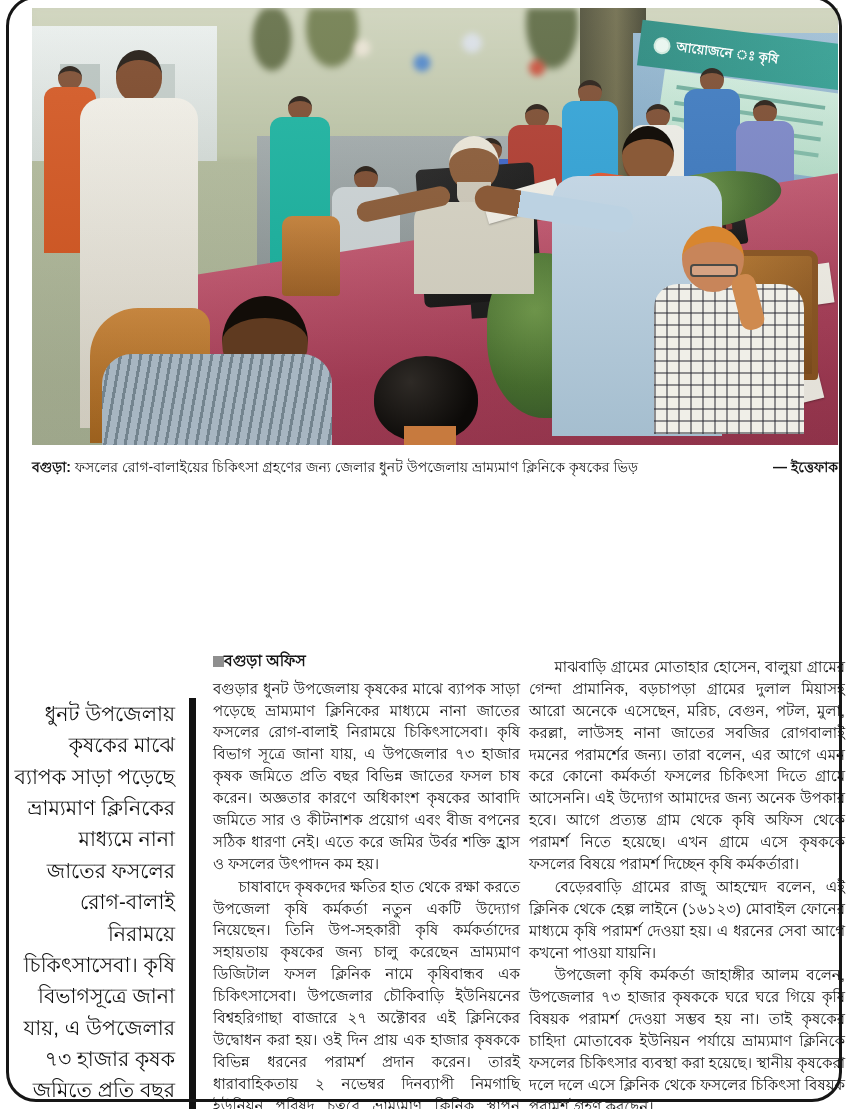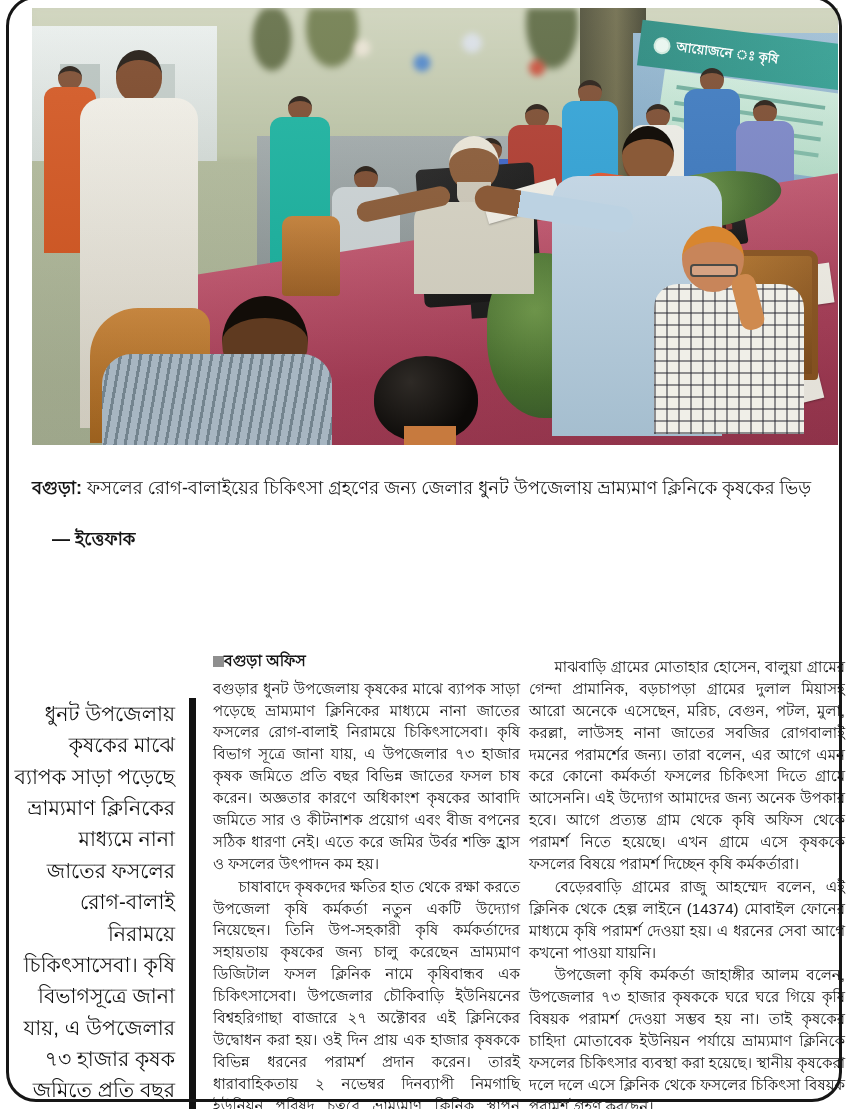--- a/index.html
+++ b/index.html
@@ -135,24 +135,24 @@
       repeating-linear-gradient(90deg,rgba(40,40,50,.5) 0 2px,transparent 2px 12px),
       #f0efe8; }
   .chair { position:absolute; background:linear-gradient(180deg,#c8833a,#9c5f23); border-radius:10px 10px 4px 4px; }
   .chair.c1 { left:250px; top:208px; width:58px; height:80px; }
   .chair.c2 { left:694px; top:242px; width:92px; height:130px; border:6px solid #8a5420;
     background:linear-gradient(135deg,#b5772f,#7e4c1c); }
   .chair.c3 { left:58px; top:300px; width:120px; height:135px; border-radius:48px 18px 0 0;
     background:linear-gradient(180deg,#cf8a3e,#a5661f); }
   .ph-tone { position:absolute; inset:0; background:linear-gradient(180deg,rgba(255,255,255,.10),rgba(40,30,20,.08) 85%); }
   
-  .caption-row { position:absolute; left:32px; top:474px; width:806px; display:flex;
-    justify-content:space-between; font-size:18px; z-index:10;flex-direction:column; }
+  .caption-row { position:absolute; left:32px; top:456px; width:806px; display:flex;
+    justify-content:space-between; font-size:14px; z-index:10; }
   .caption b { font-weight:bold; }
-  .credit { font-weight:bold; white-space:nowrap; padding-left:20px;margin-top:20px; }
+  .credit { font-weight:bold; white-space:nowrap; padding-left:20px; }
   
   .headline { position:absolute; left:20px; top:487px; width:810px; margin:0; text-align:center;
     font-size:56px; line-height:1.24; font-weight:bold; color:#0d0d0d; z-index:10;
     font-family:"Liberation Serif","DejaVu Serif",serif; letter-spacing:-1px; }
   
   .pullquote { position:absolute; left:14px; top:698px; width:182px; padding-right:14px;
     border-right:7px solid #111; text-align:right; font-size:20.5px; line-height:1.53;
     color:#111; z-index:10; }
   .col { position:absolute; font-size:15px; line-height:1.46; text-align:justify; z-index:10; }
   .col p { margin:0 0 1px 0; }
@@ -286,17 +286,17 @@
     <span class="sq"></span>
     <span>বগুড়া অফিস</span>
   </div>
   <p>বগুড়ার ধুনট উপজেলায় কৃষকের মাঝে ব্যাপক সাড়া পড়েছে ভ্রাম্যমাণ ক্লিনিকের মাধ্যমে নানা জাতের ফসলের রোগ-বালাই নিরাময়ে চিকিৎসাসেবা। কৃষি বিভাগ সূত্রে জানা যায়, এ উপজেলার ৭৩ হাজার কৃষক জমিতে প্রতি বছর বিভিন্ন জাতের ফসল চাষ করেন। অজ্ঞতার কারণে অধিকাংশ কৃষকের আবাদি জমিতে সার ও কীটনাশক প্রয়োগ এবং বীজ বপনের সঠিক ধারণা নেই। এতে করে জমির উর্বর শক্তি হ্রাস ও ফসলের উৎপাদন কম হয়।</p>
   <p class="ind">চাষাবাদে কৃষকদের ক্ষতির হাত থেকে রক্ষা করতে উপজেলা কৃষি কর্মকর্তা নতুন একটি উদ্যোগ নিয়েছেন। তিনি উপ-সহকারী কৃষি কর্মকর্তাদের সহায়তায় কৃষকের জন্য চালু করেছেন ভ্রাম্যমাণ ডিজিটাল ফসল ক্লিনিক নামে কৃষিবান্ধব এক চিকিৎসাসেবা। উপজেলার চৌকিবাড়ি ইউনিয়নের বিশ্বহরিগাছা বাজারে ২৭ অক্টোবর এই ক্লিনিকের উদ্বোধন করা হয়। ওই দিন প্রায় এক হাজার কৃষককে বিভিন্ন ধরনের পরামর্শ প্রদান করেন। তারই ধারাবাহিকতায় ২ নভেম্বর দিনব্যাপী নিমগাছি ইউনিয়ন পরিষদ চত্বরে ভ্রাম্যমাণ ক্লিনিক স্থাপন করেন। সেখানে প্রায় দেড় হাজার কৃষককে কৃষি বিষয়ক পরামর্শ ও ব্যবস্থাপত্র প্রদান করেন।</p>
 
 </div>
 
 <div class="col right">
   <p class="ind">মাঝবাড়ি গ্রামের মোতাহার হোসেন, বালুয়া গ্রামের গেন্দা প্রামানিক, বড়চাপড়া গ্রামের দুলাল মিয়াসহ আরো অনেকে এসেছেন, মরিচ, বেগুন, পটল, মুলা, করল্লা, লাউসহ নানা জাতের সবজির রোগবালাই দমনের পরামর্শের জন্য। তারা বলেন, এর আগে এমন করে কোনো কর্মকর্তা ফসলের চিকিৎসা দিতে গ্রামে আসেননি। এই উদ্যোগ আমাদের জন্য অনেক উপকার হবে। আগে প্রত্যন্ত গ্রাম থেকে কৃষি অফিস থেকে পরামর্শ নিতে হয়েছে। এখন গ্রামে এসে কৃষককে ফসলের বিষয়ে পরামর্শ দিচ্ছেন কৃষি কর্মকর্তারা।</p>
-  <p class="ind">বেড়েরবাড়ি গ্রামের রাজু আহম্মেদ বলেন, এই ক্লিনিক থেকে হেল্প লাইনে (14374) মোবাইল ফোনের মাধ্যমে কৃষি পরামর্শ দেওয়া হয়। এ ধরনের সেবা আগে কখনো পাওয়া যায়নি।</p>
+  <p class="ind">বেড়েরবাড়ি গ্রামের রাজু আহম্মেদ বলেন, এই ক্লিনিক থেকে হেল্প লাইনে (১৬১২৩) মোবাইল ফোনের মাধ্যমে কৃষি পরামর্শ দেওয়া হয়। এ ধরনের সেবা আগে কখনো পাওয়া যায়নি।</p>
   <p class="ind">উপজেলা কৃষি কর্মকর্তা জাহাঙ্গীর আলম বলেন, উপজেলার ৭৩ হাজার কৃষককে ঘরে ঘরে গিয়ে কৃষি বিষয়ক পরামর্শ দেওয়া সম্ভব হয় না। তাই কৃষকের চাহিদা মোতাবেক ইউনিয়ন পর্যায়ে ভ্রাম্যমাণ ক্লিনিকে ফসলের চিকিৎসার ব্যবস্থা করা হয়েছে। স্থানীয় কৃষকেরা দলে দলে এসে ক্লিনিক থেকে ফসলের চিকিৎসা বিষয়ক পরামর্শ গ্রহণ করছেন।</p>
 </div>
 
 <div class="frame"></div>
 
 </body></html>

